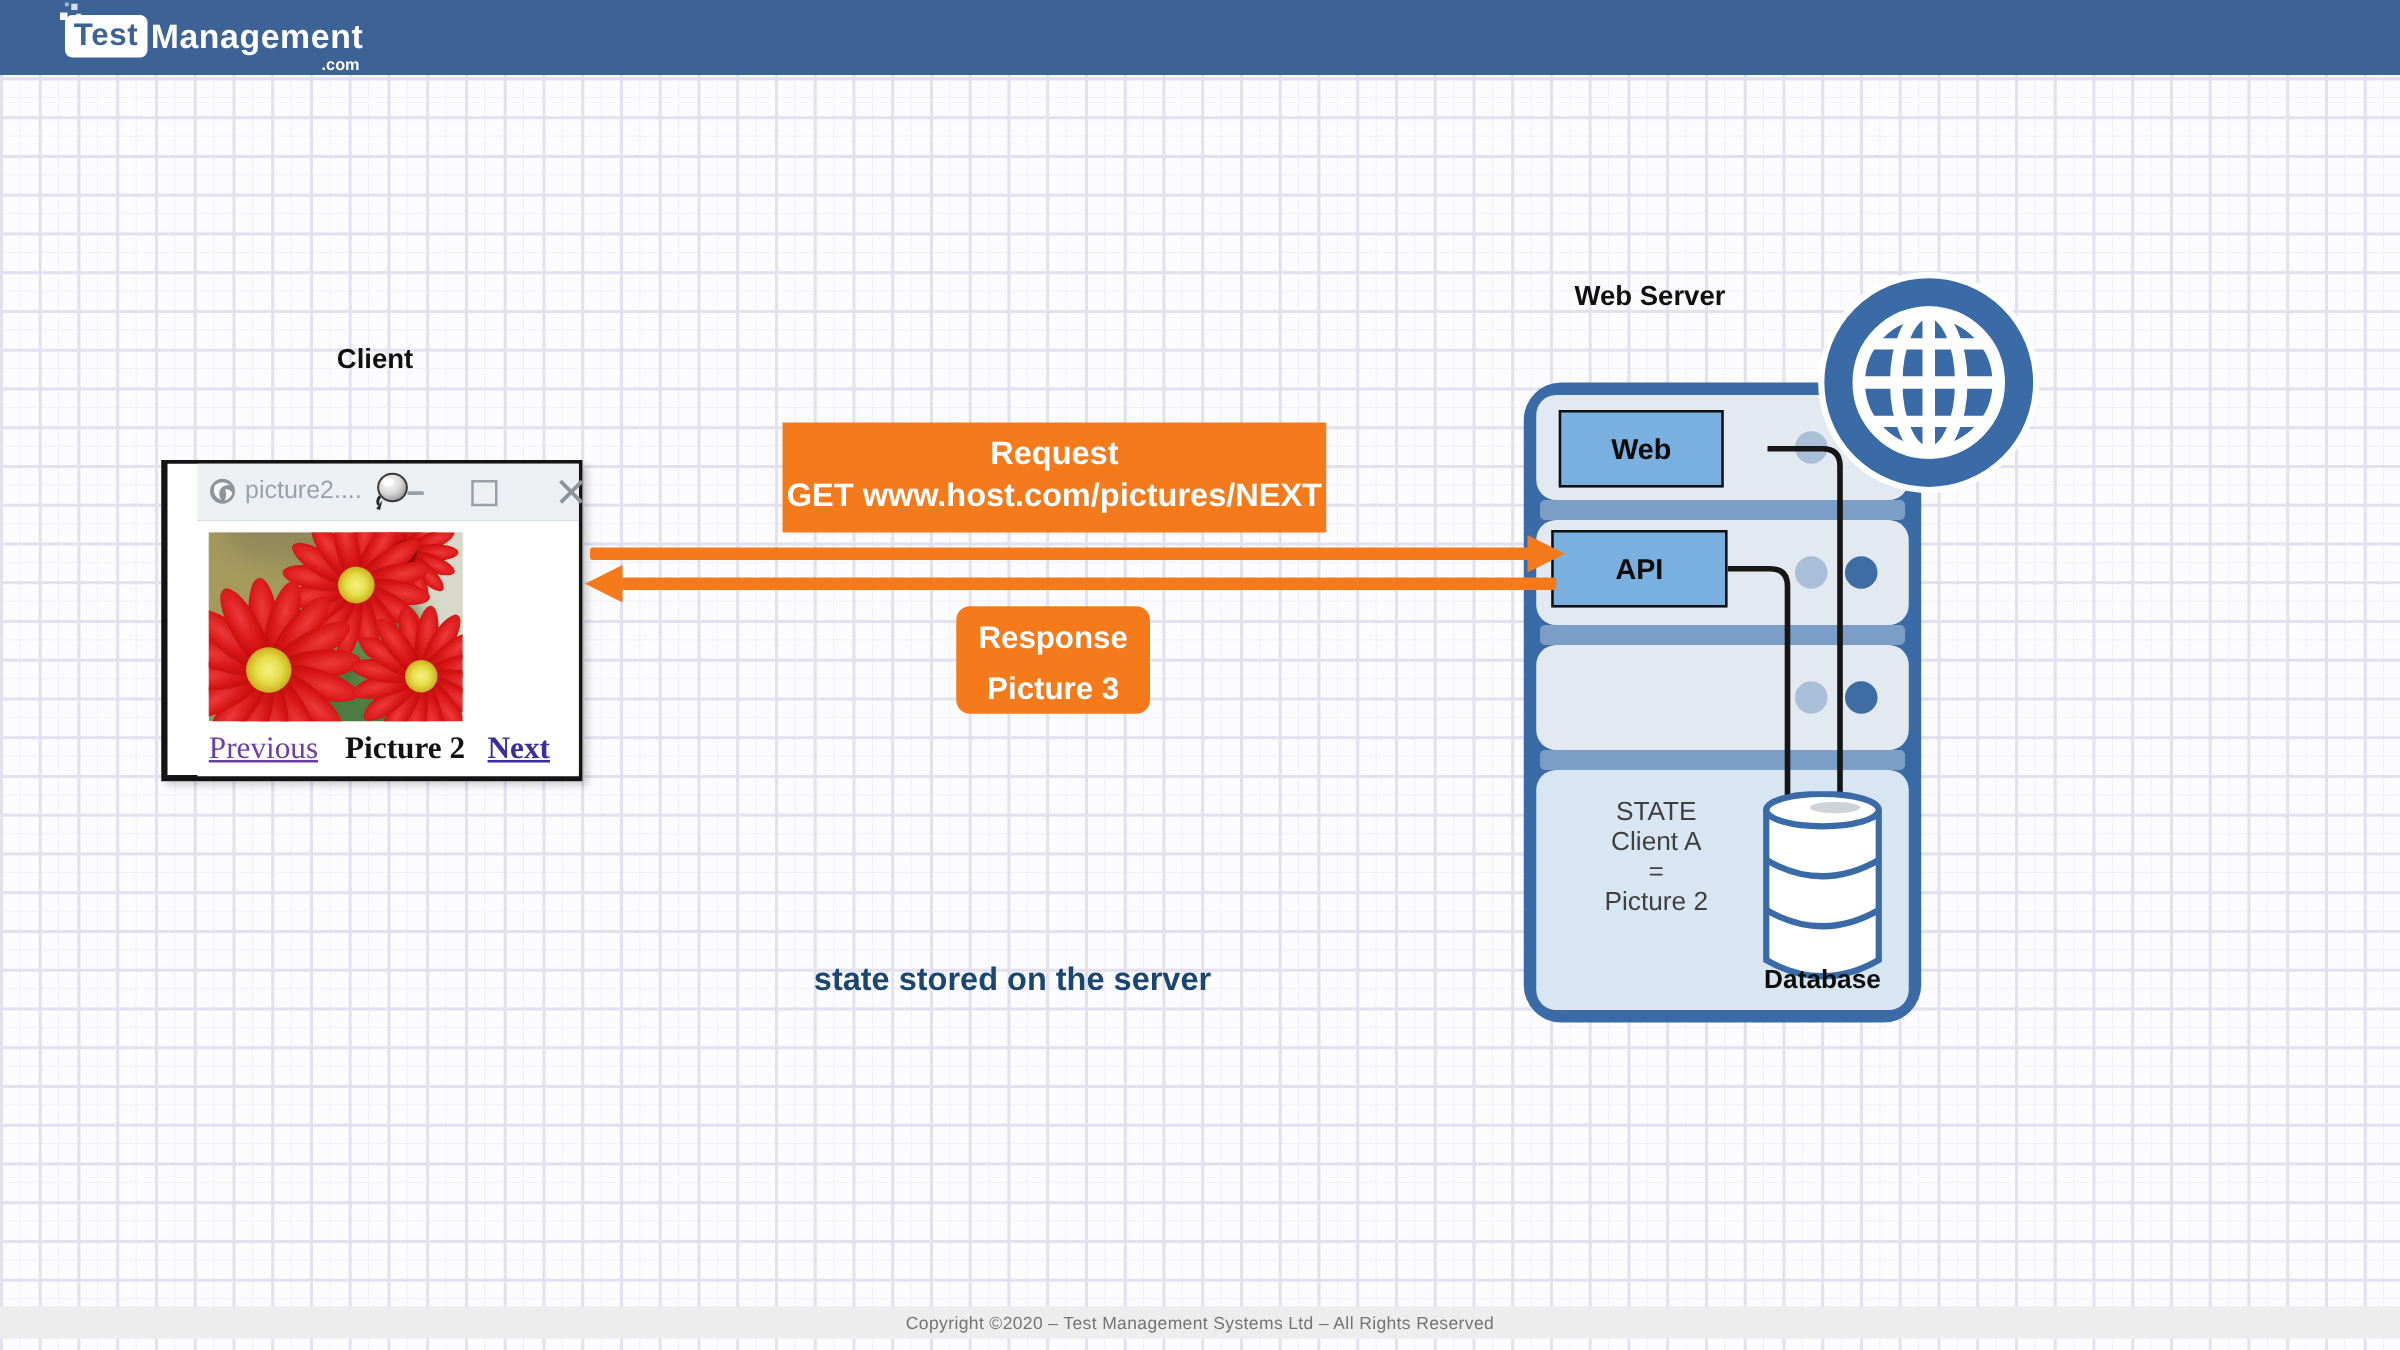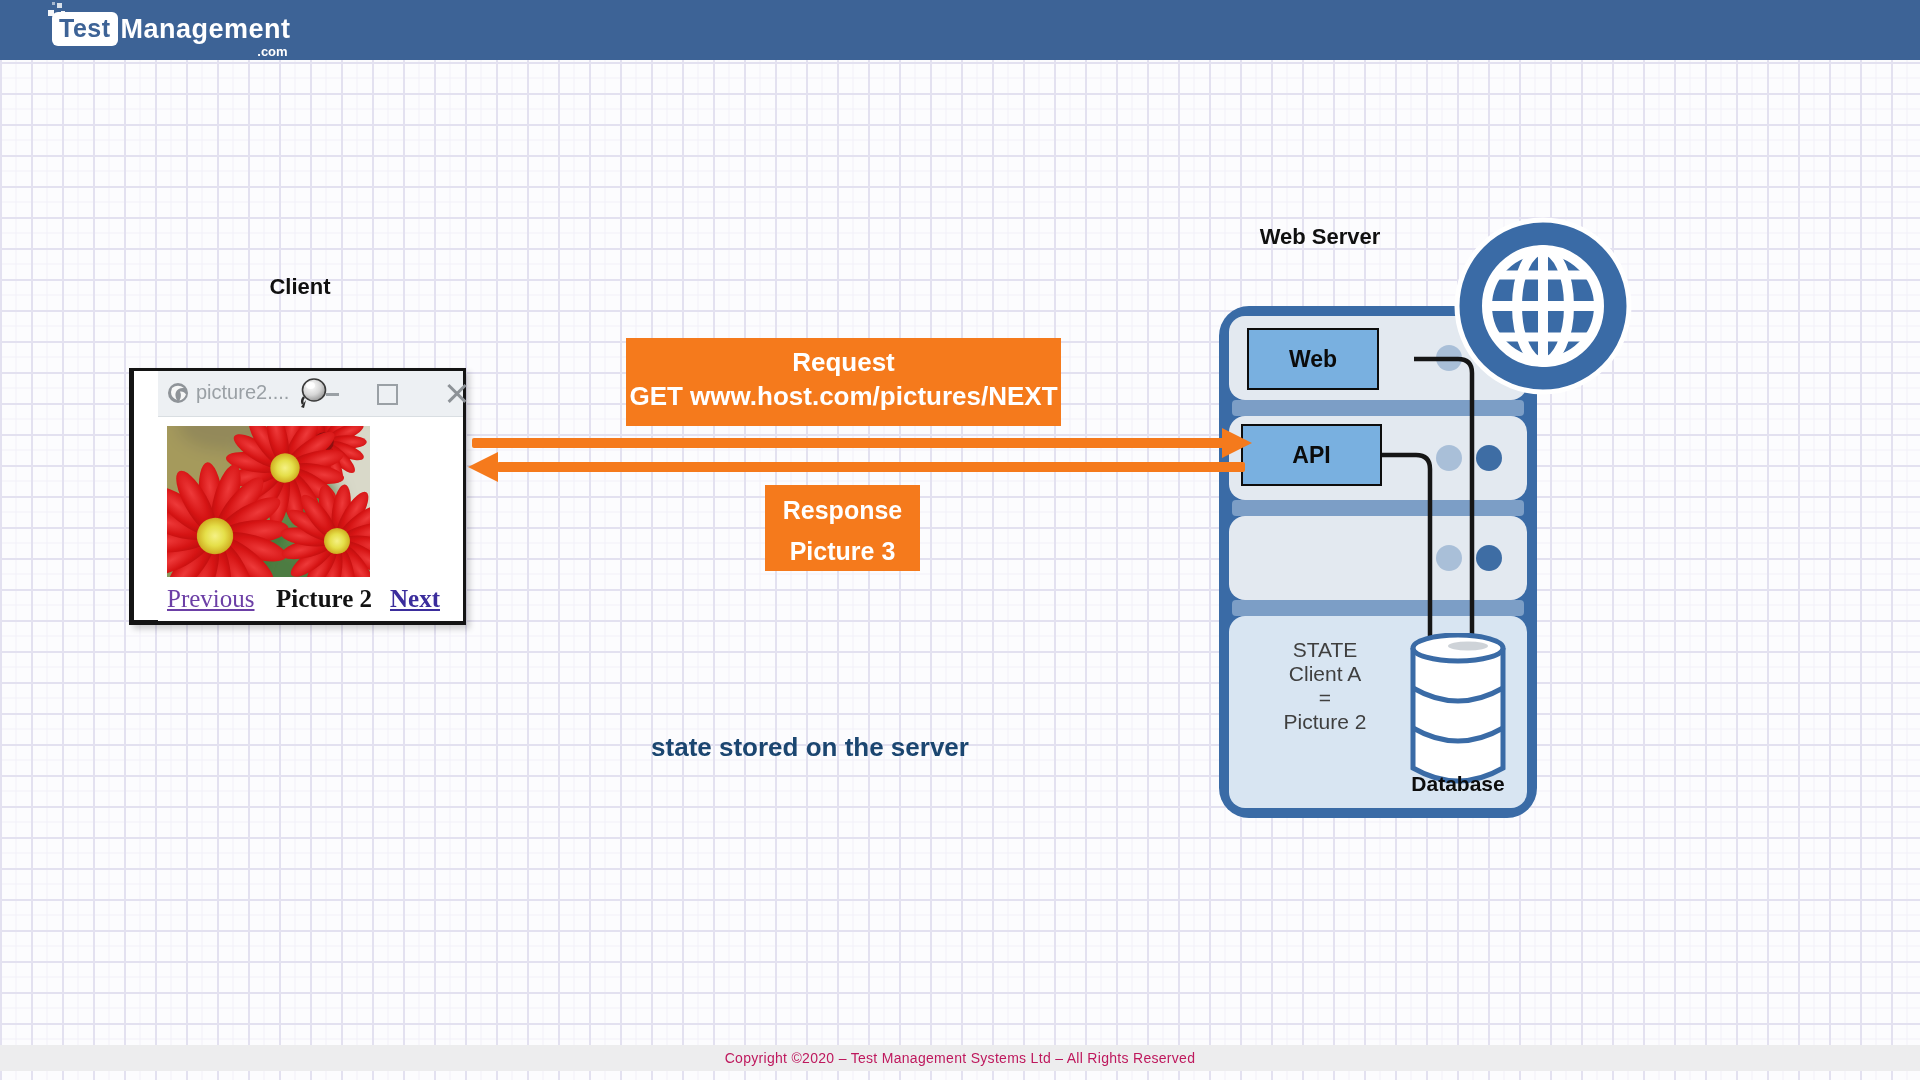--- a/index.html
+++ b/index.html
@@ -24,21 +24,21 @@
   .logo-row{display:flex;align-items:center;}
   .logo-test{background:#fff;color:var(--header-blue,#3D6396);font-weight:bold;font-size:25px;
     padding:2px 7px 3px 7px;border-radius:6px;letter-spacing:.5px;}
   .logo-mgmt{color:#ffffff;font-weight:bold;font-size:27px;margin-left:3px;letter-spacing:.5px;}
   .logo-com{color:#fff;font-size:13px;text-align:right;padding-right:3px;margin-top:-2px;font-weight:bold;}
   
   .client-label{position:absolute;left:240px;top:274px;width:120px;text-align:center;
     font-size:22px;font-weight:bold;color:#101010;}
   .ws-label{position:absolute;left:1230px;top:224px;width:180px;text-align:center;
     font-size:22px;font-weight:bold;color:#101010;}
-  .caption{position:absolute;left:620px;top:732px;width:380px;text-align:center;
+  .caption{position:absolute;left:620px;top:768px;width:380px;text-align:center;
     font-size:26px;font-weight:bold;color:var(--caption-navy,#1B4670);}
   
   .browser{position:absolute;left:129px;top:368px;width:337px;height:257px;background:#fff;
     box-sizing:border-box;border:3px solid #141414;border-left-width:5px;border-bottom-width:5px;
     box-shadow:4px 4px 6px rgba(0,0,0,.18);z-index:5;padding-left:24px;}
   .titlebar{position:relative;height:45px;background:#EDF0F3;border-bottom:1px solid #D9DEE2;}
   .tb-globe{position:absolute;left:9px;top:11px;}
   .tb-title{position:absolute;left:38px;top:10px;font-size:20px;color:#9AA0A5;}
   .tb-cursor{position:absolute;left:140px;top:2px;}
   .tb-min{position:absolute;left:168px;top:22px;width:13px;height:3px;background:#9AA0A5;}
@@ -52,21 +52,21 @@
   .nav-row{position:absolute;left:0;top:168px;width:100%;height:32px;font-family:"Liberation Serif",serif;font-size:25px;}
   .nav-prev{position:absolute;left:9px;color:#6C3FA6;text-decoration:underline;cursor:pointer;}
   .nav-cur{position:absolute;left:118px;color:#121212;font-weight:bold;}
   .nav-next{position:absolute;left:232px;color:#3B2D9C;font-weight:bold;text-decoration:underline;cursor:pointer;}
   
   .req-box{position:absolute;left:626px;top:338px;width:435px;height:88px;background:var(--accent-orange,#F57A1C);
     color:#fff;text-align:center;box-sizing:border-box;padding-top:9px;z-index:6;}
   .req-box .l1{font-size:26px;font-weight:600;}
   .req-box .l2{font-size:26px;font-weight:800;white-space:nowrap;margin-top:3px;}
   .resp-box{position:absolute;left:765px;top:485px;width:155px;height:86px;background:var(--accent-orange,#F57A1C);
-    color:#fff;text-align:center;box-sizing:border-box;padding-top:11px;z-index:6;}
+    color:#fff;text-align:center;box-sizing:border-box;padding-top:11px;z-index:6;border-radius:11px;}
   .resp-box .l1{font-size:25px;font-weight:600;}
   .resp-box .l2{font-size:25px;font-weight:800;margin-top:12px;}
   .arrow{position:absolute;z-index:12;}
   .shaft{position:absolute;background:var(--accent-orange,#F57A1C);height:10px;border-radius:2px;}
   .head{position:absolute;width:0;height:0;}
   .arr-req .shaft{left:472px;top:438px;width:752px;}
   .arr-req .head{left:1222px;top:428px;border-top:15px solid transparent;border-bottom:15px solid transparent;
     border-left:30px solid var(--accent-orange,#F57A1C);}
   .arr-resp .shaft{left:497px;top:462px;width:748px;}
   .arr-resp .head{left:468px;top:452px;border-top:15px solid transparent;border-bottom:15px solid transparent;
@@ -87,21 +87,21 @@
   .connectors{position:absolute;left:1219px;top:306px;z-index:7;}
   .state-text{position:absolute;left:1243px;top:638px;width:164px;text-align:center;z-index:8;
     font-size:21px;line-height:24px;color:#3F3F3F;}
   .database{position:absolute;left:1406px;top:633px;z-index:9;}
   .db-label{position:absolute;left:1398px;top:772px;width:120px;text-align:center;
     font-size:21px;font-weight:bold;color:#0c0c0c;z-index:10;}
   .globe-big{position:absolute;left:1448px;top:211px;z-index:15;}
   
   .site-footer{position:absolute;left:0;top:1045px;width:1920px;height:26px;background:#EDEDEE;z-index:30;
     display:flex;align-items:center;justify-content:center;}
-  .site-footer span{font-size:14px;color:#be185d;letter-spacing:.3px;}
+  .site-footer span{font-size:14px;color:#737373;letter-spacing:.3px;}
 </style>
 </head>
 <body>
 
 <div class="stage">
 
   <header class="site-header">
     <div class="logo">
       <div class="logo-pixels">
           <i></i>

